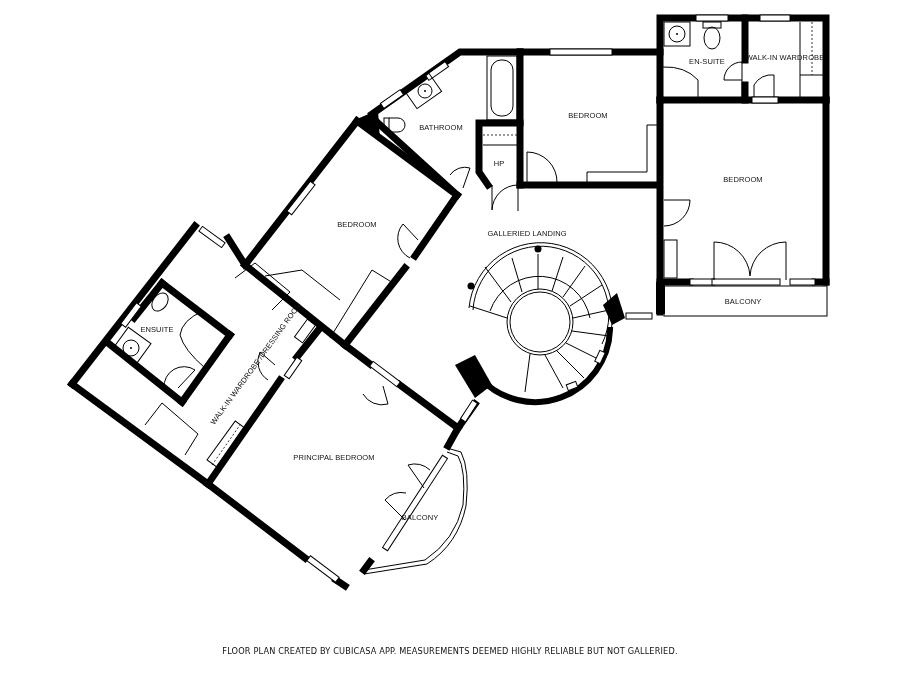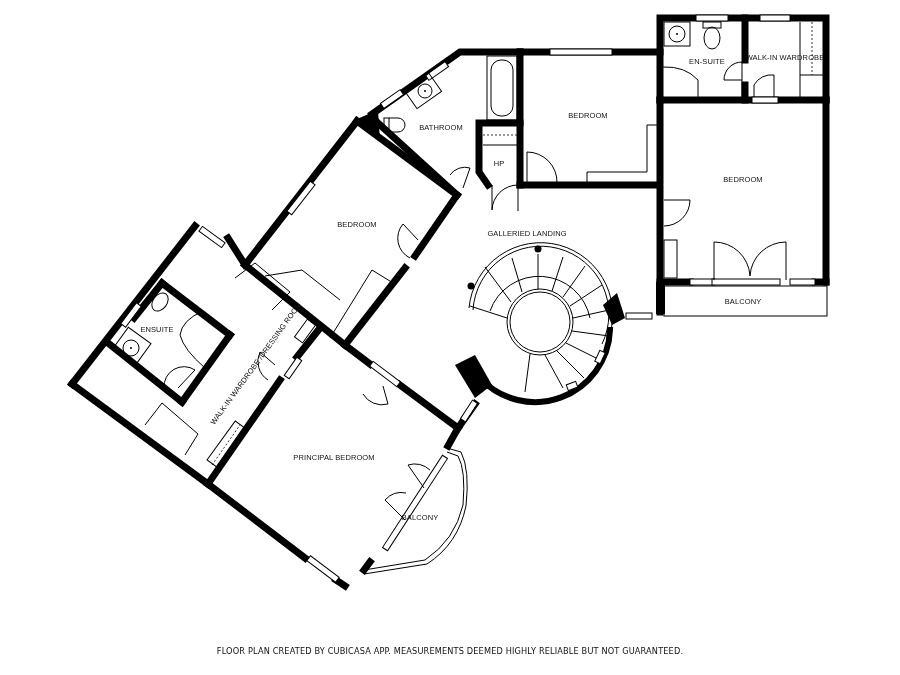--- a/index.html
+++ b/index.html
@@ -192,13 +192,13 @@
     </g>
     <path class="wall" style="stroke-width:6" d="M610,330 A75,75 0 0 1 480,378"></path>
     <polygon class="solid" points="455,365 475,355 492,385 475,398"></polygon>
     <polygon class="solid" points="603,305 617,293 625,318 612,325"></polygon>
     <rect class="win" x="626" y="313" width="26" height="6"></rect>
     <rect class="win" x="567" y="383" width="10" height="6" transform="rotate(-20 572 386)"></rect>
     <rect class="win" x="597" y="351" width="6" height="12" transform="rotate(25 600 357)"></rect>
   </g>
 </svg>
 
-<div class="footer">FLOOR PLAN CREATED BY CUBICASA APP. MEASUREMENTS DEEMED HIGHLY RELIABLE BUT NOT GUARANTEED.</div>
+<div class="footer">FLOOR PLAN CREATED BY CUBICASA APP. MEASUREMENTS DEEMED HIGHLY RELIABLE BUT NOT GALLERIED.</div>
 
 </body></html>

